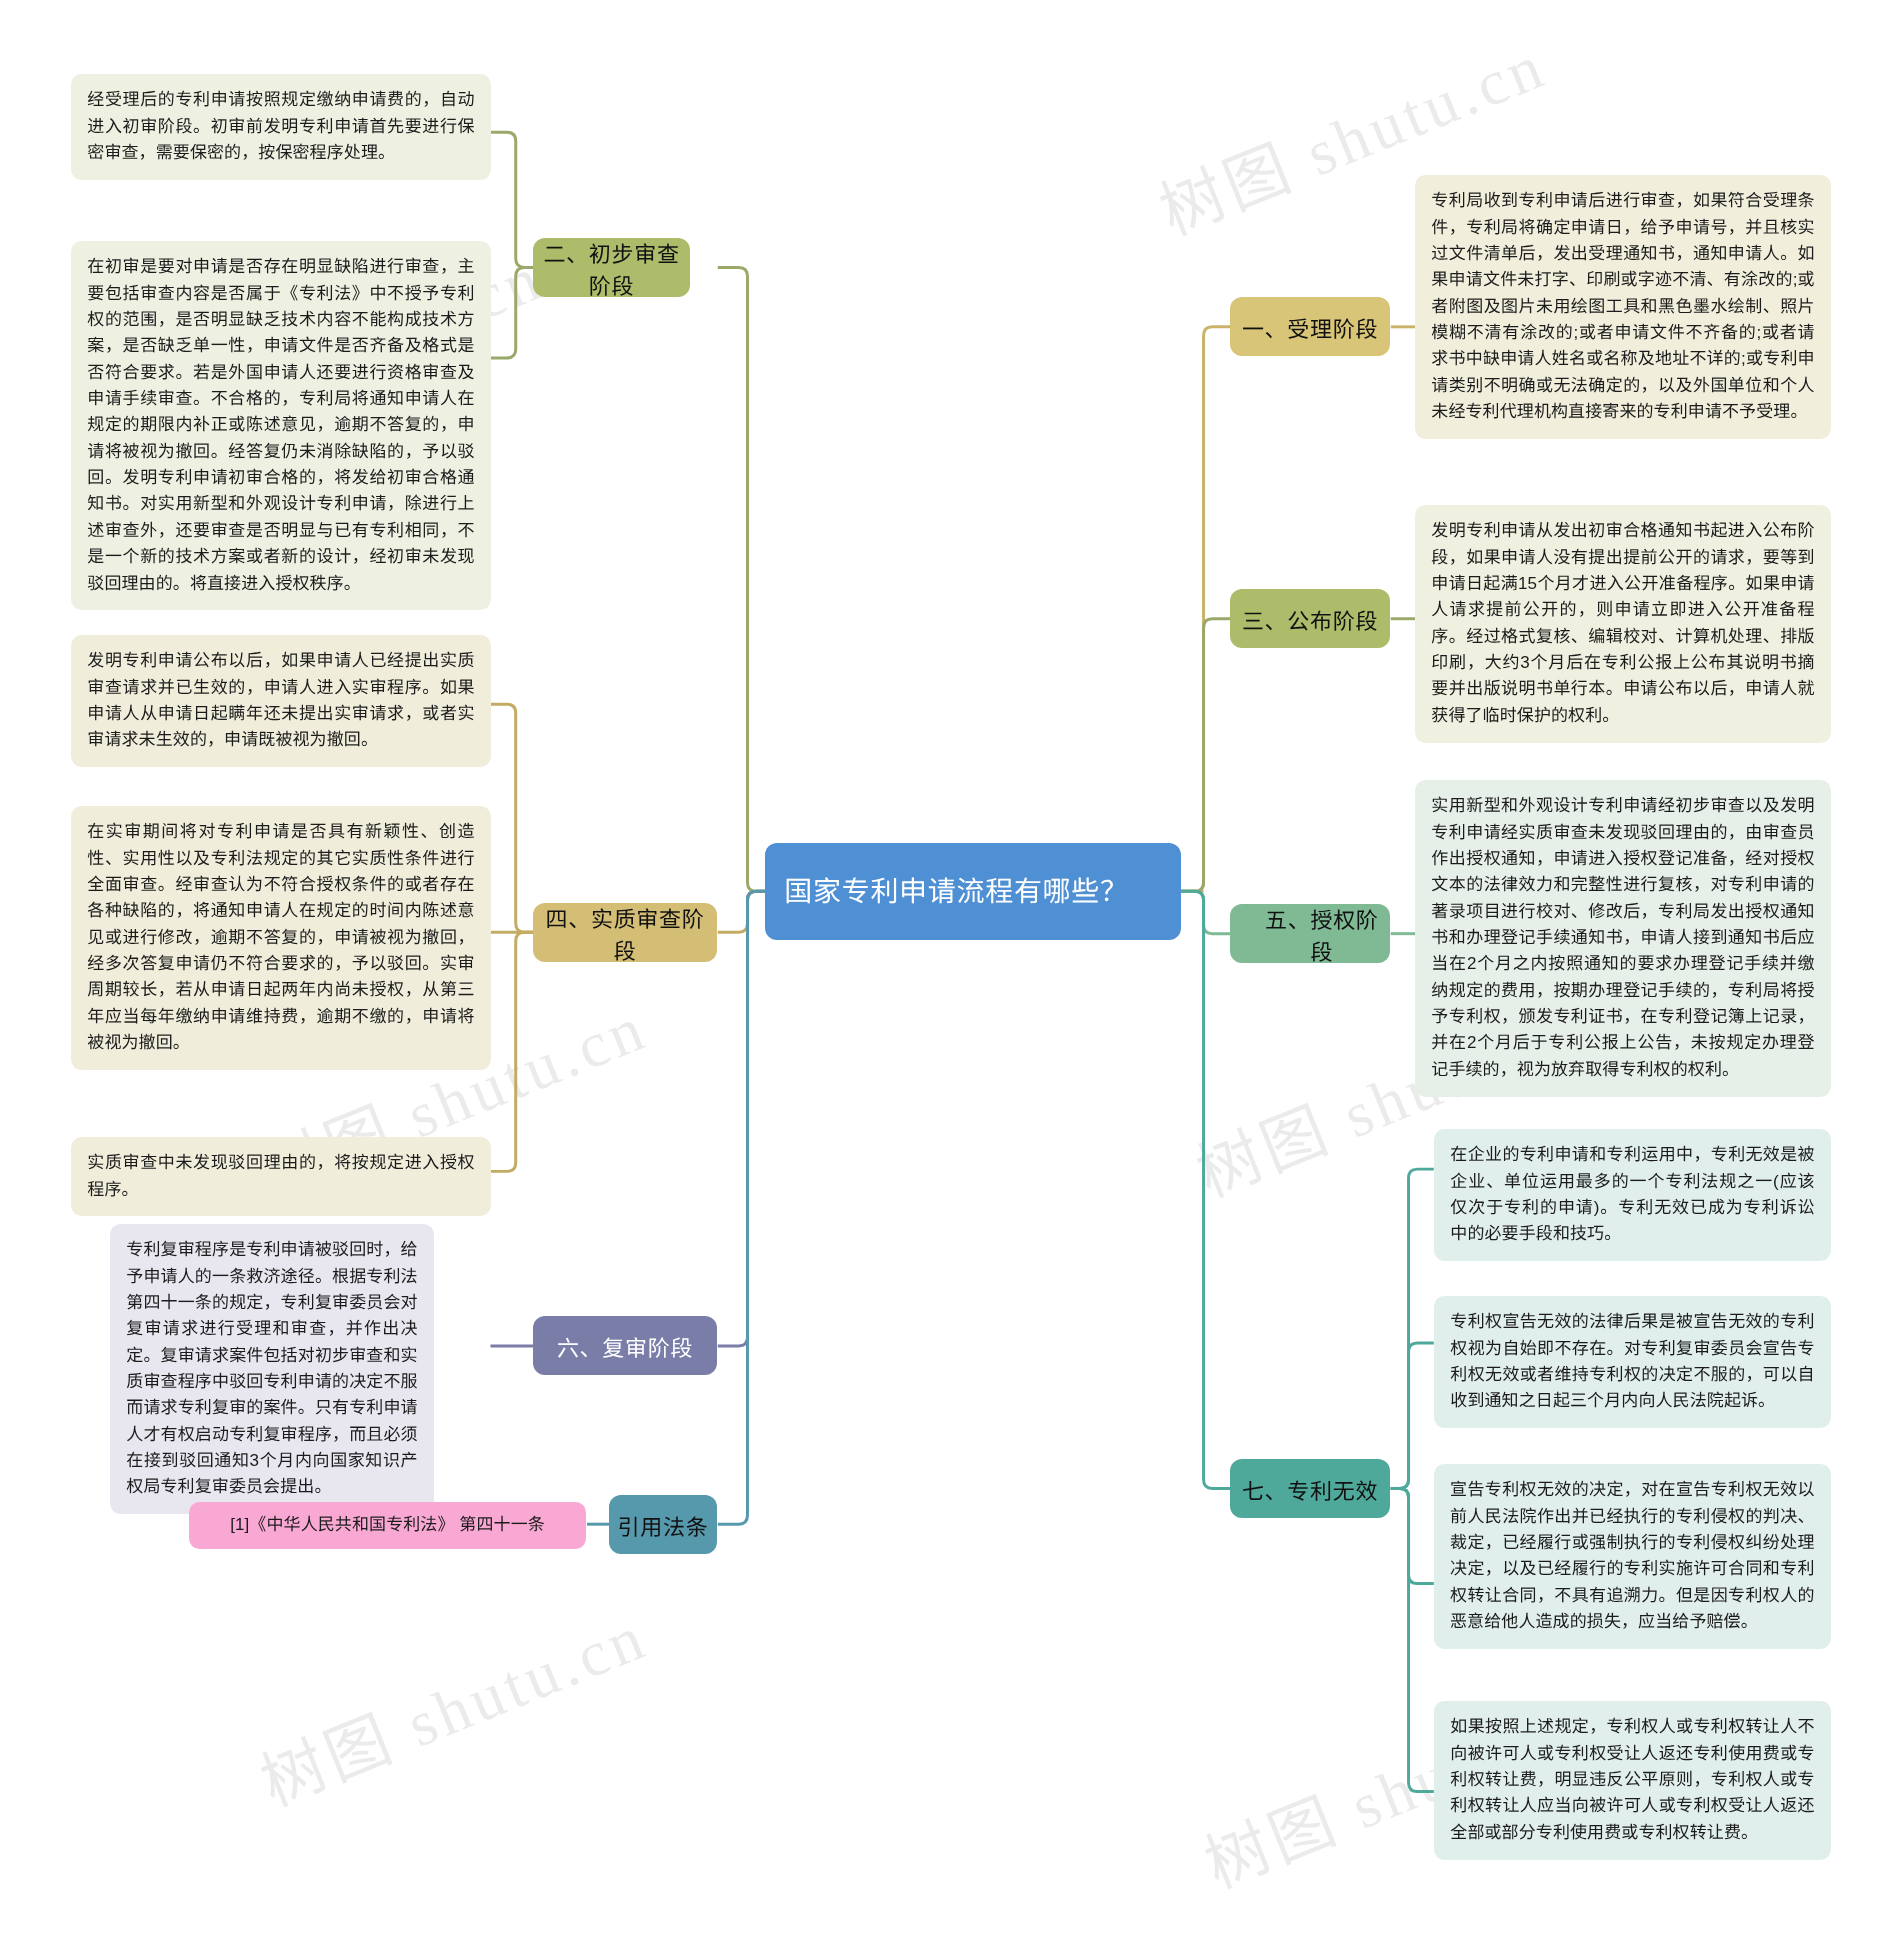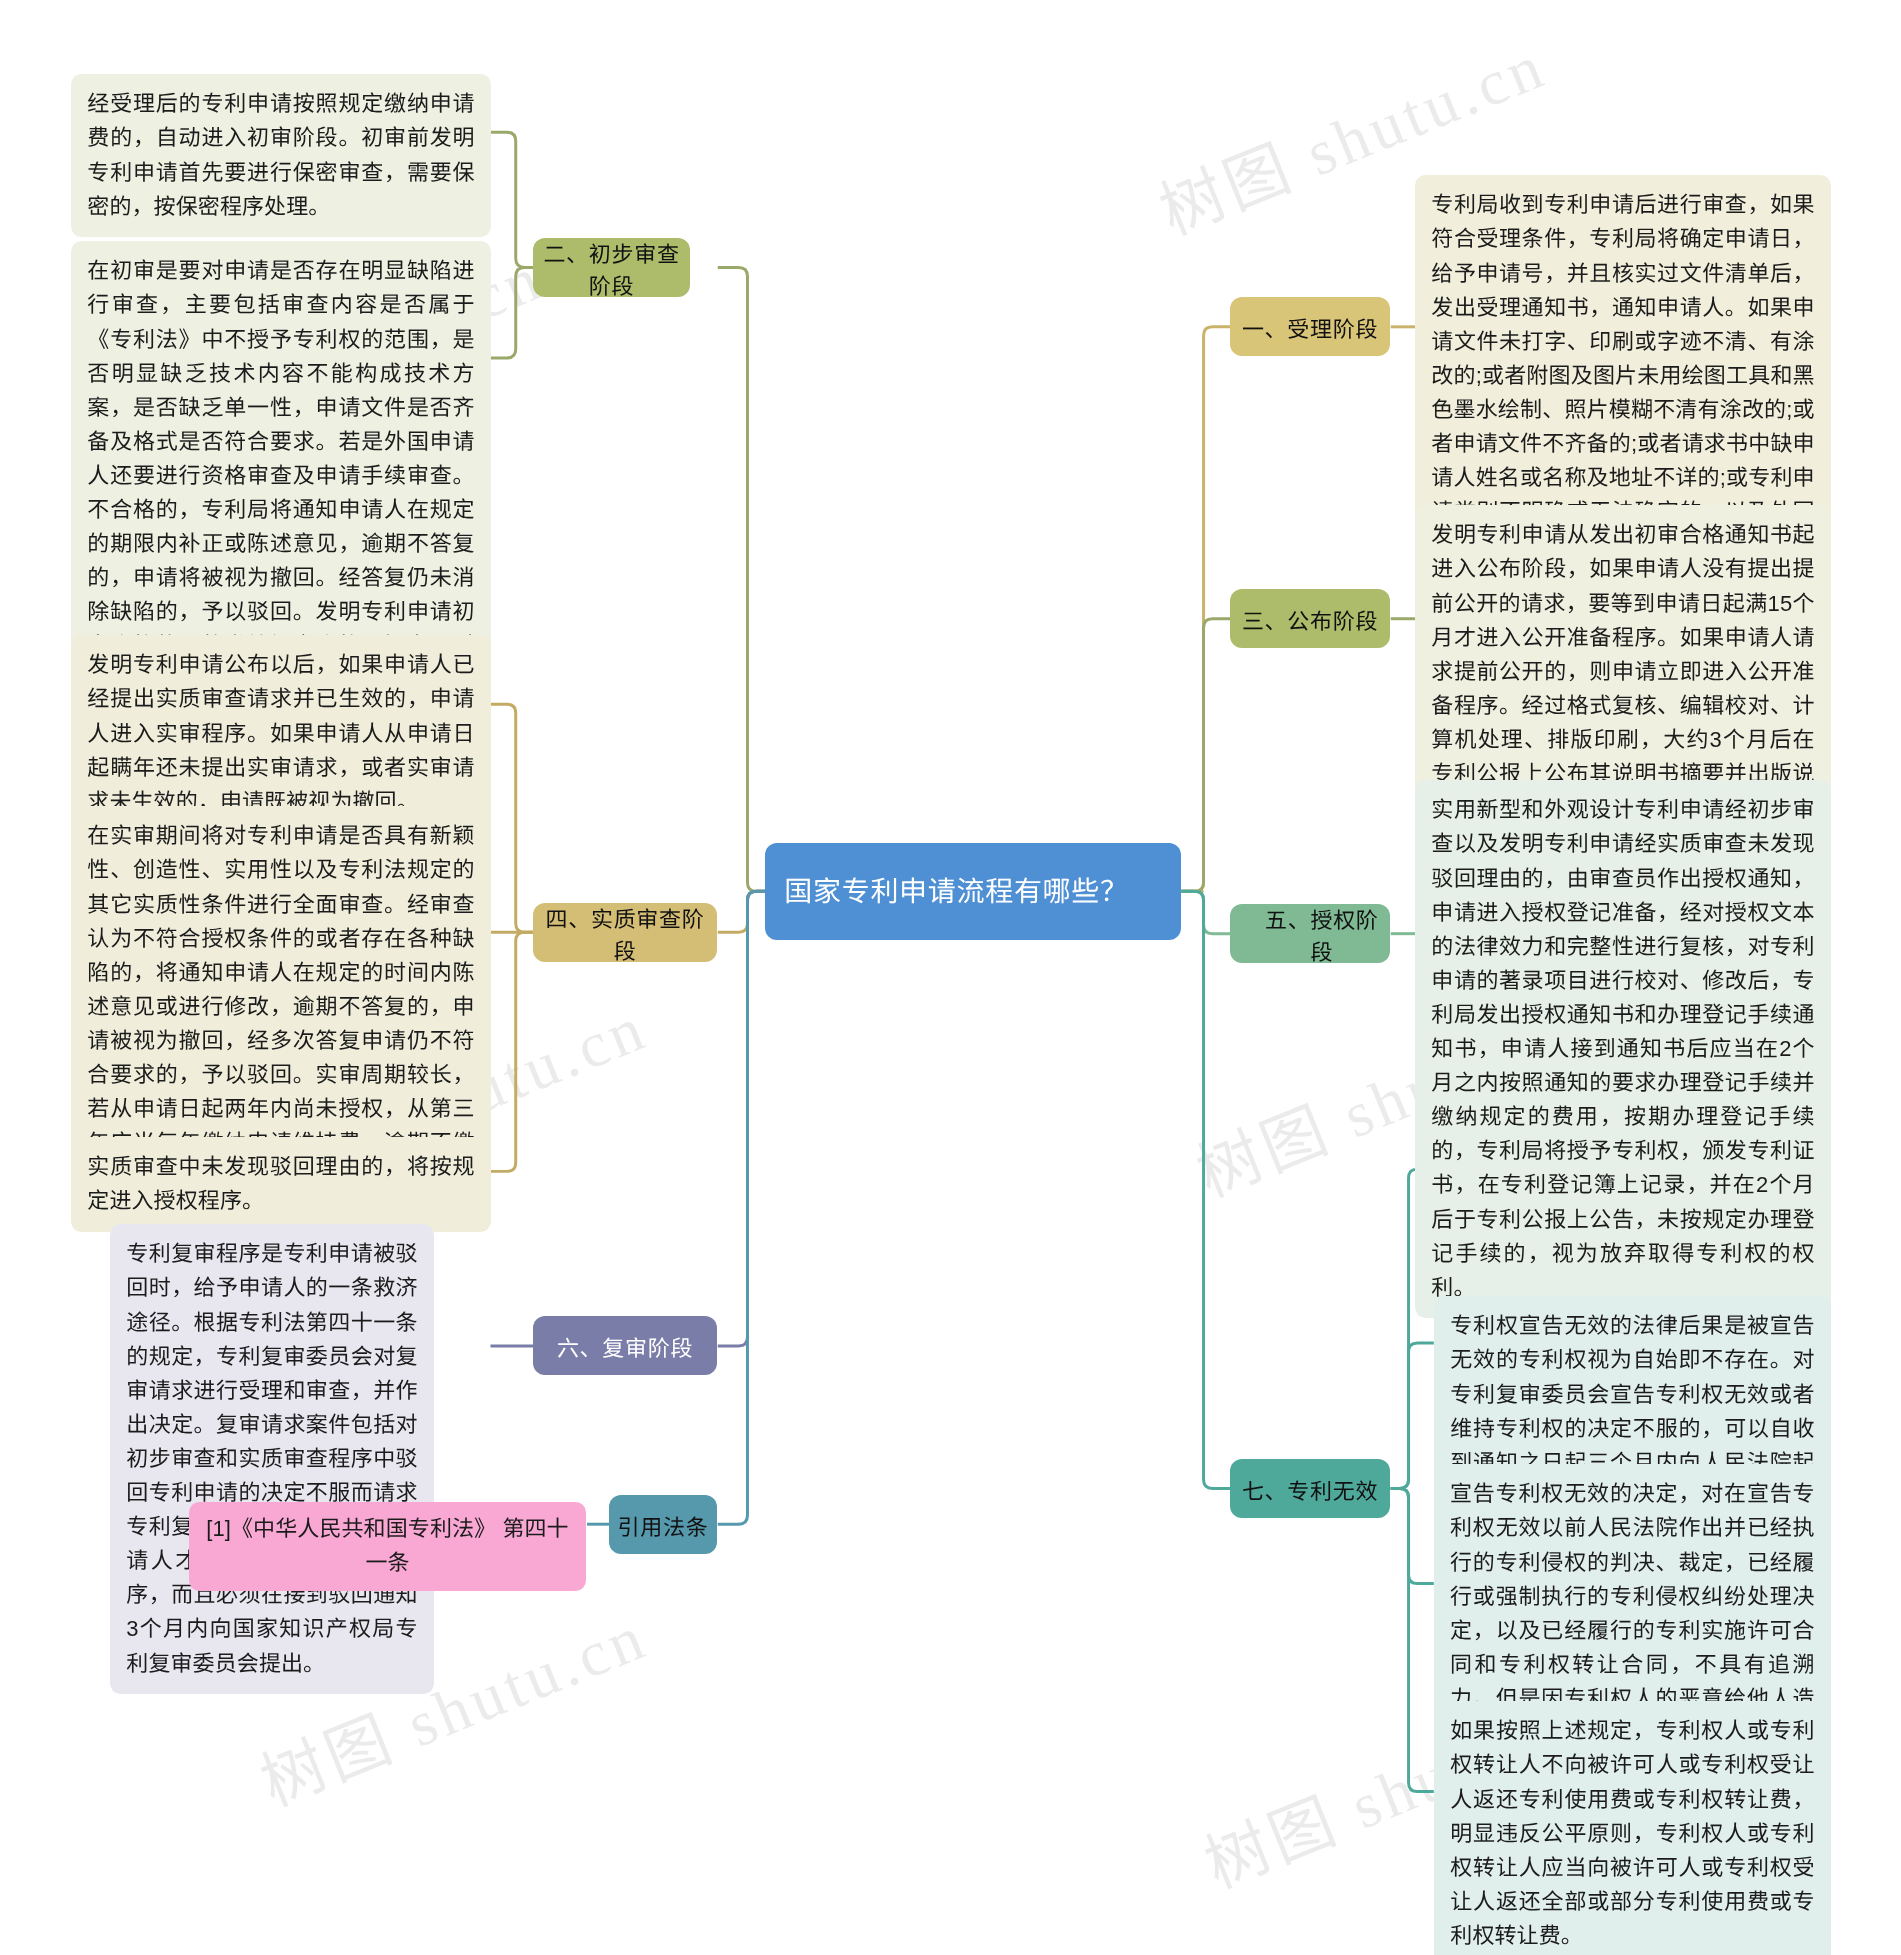--- a/index.html
+++ b/index.html
@@ -35,21 +35,21 @@
     position: absolute;
     left: 0; top: 0;
     width: 1902px; height: 1955px;
     pointer-events: none;
   }
   
   .node {
     position: absolute;
     border-radius: 10.4px;
     padding: 13.4px 16.3px;
-    font-size: 22px;
+    font-size: 17px;
     line-height: 1.55;
     letter-spacing: 0.1px;
     text-align: justify;
     word-break: break-all;
   }
   .leaf { color: #1b1b1b; }
 
   .branch {
     position: absolute;
     border-radius: 12px;
@@ -168,20 +168,23 @@
   </div>
 
   <div class="node leaf" style="left:1415px; top:505px; width:416px; background:#eff0e0;">
     <span>发明专利申请从发出初审合格通知书起进入公布阶段，如果申请人没有提出提前公开的请求，要等到申请日起满15个月才进入公开准备程序。如果申请人请求提前公开的，则申请立即进入公开准备程序。经过格式复核、编辑校对、计算机处理、排版印刷，大约3个月后在专利公报上公布其说明书摘要并出版说明书单行本。申请公布以后，申请人就获得了临时保护的权利。</span>
   </div>
 
   <div class="node leaf" style="left:1415px; top:780px; width:416px; background:#e7f0e8;">
     <span>实用新型和外观设计专利申请经初步审查以及发明专利申请经实质审查未发现驳回理由的，由审查员作出授权通知，申请进入授权登记准备，经对授权文本的法律效力和完整性进行复核，对专利申请的著录项目进行校对、修改后，专利局发出授权通知书和办理登记手续通知书，申请人接到通知书后应当在2个月之内按照通知的要求办理登记手续并缴纳规定的费用，按期办理登记手续的，专利局将授予专利权，颁发专利证书，在专利登记簿上记录，并在2个月后于专利公报上公告，未按规定办理登记手续的，视为放弃取得专利权的权利。</span>
   </div>
 
+  <div class="node leaf" style="left:1434px; top:1129px; width:397px; background:#e0eeec;">
+    <span>在企业的专利申请和专利运用中，专利无效是被企业、单位运用最多的一个专利法规之一(应该仅次于专利的申请)。专利无效已成为专利诉讼中的必要手段和技巧。</span>
+  </div>
 
   <div class="node leaf" style="left:1434px; top:1296px; width:397px; background:#e0eeec;">
     <span>专利权宣告无效的法律后果是被宣告无效的专利权视为自始即不存在。对专利复审委员会宣告专利权无效或者维持专利权的决定不服的，可以自收到通知之日起三个月内向人民法院起诉。</span>
   </div>
 
   <div class="node leaf" style="left:1434px; top:1464px; width:397px; background:#e0eeec;padding-left:16px;">
     <span>宣告专利权无效的决定，对在宣告专利权无效以前人民法院作出并已经执行的专利侵权的判决、裁定，已经履行或强制执行的专利侵权纠纷处理决定，以及已经履行的专利实施许可合同和专利权转让合同，不具有追溯力。但是因专利权人的恶意给他人造成的损失，应当给予赔偿。</span>
   </div>
 
   <div class="node leaf" style="left:1434px; top:1701px; width:397px; background:#e0eeec;">

